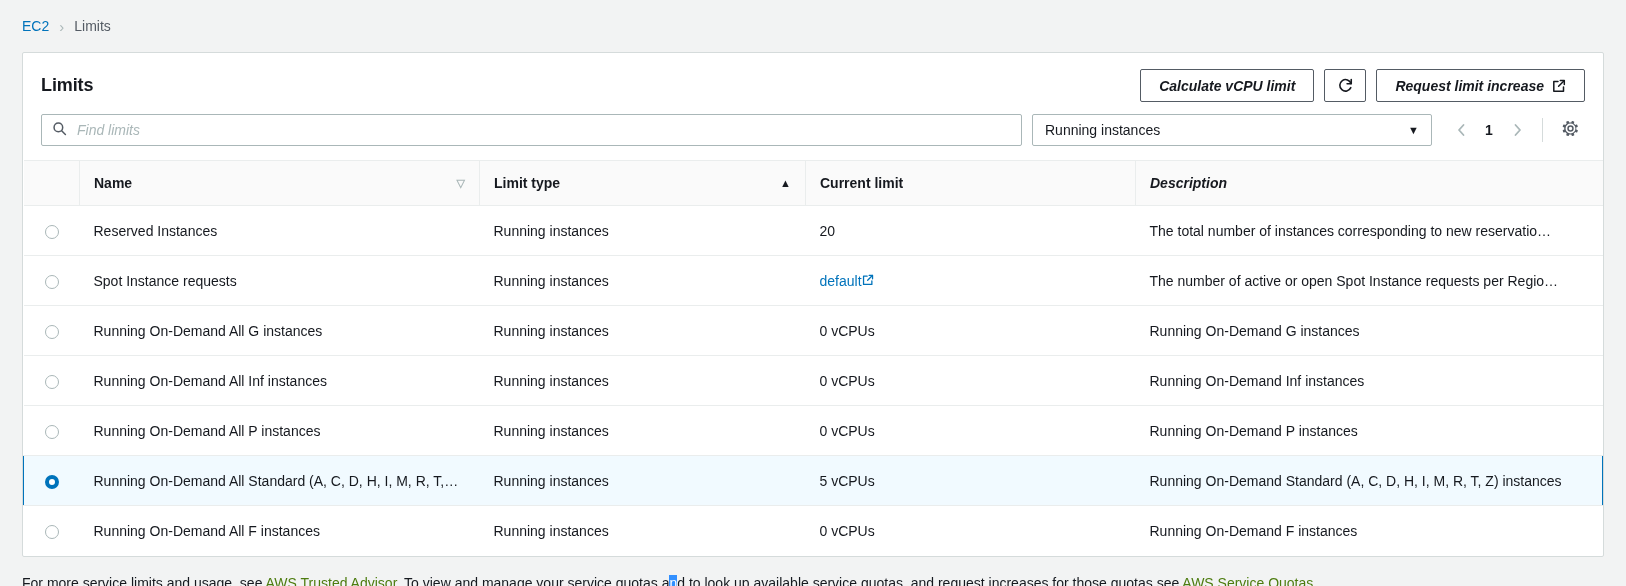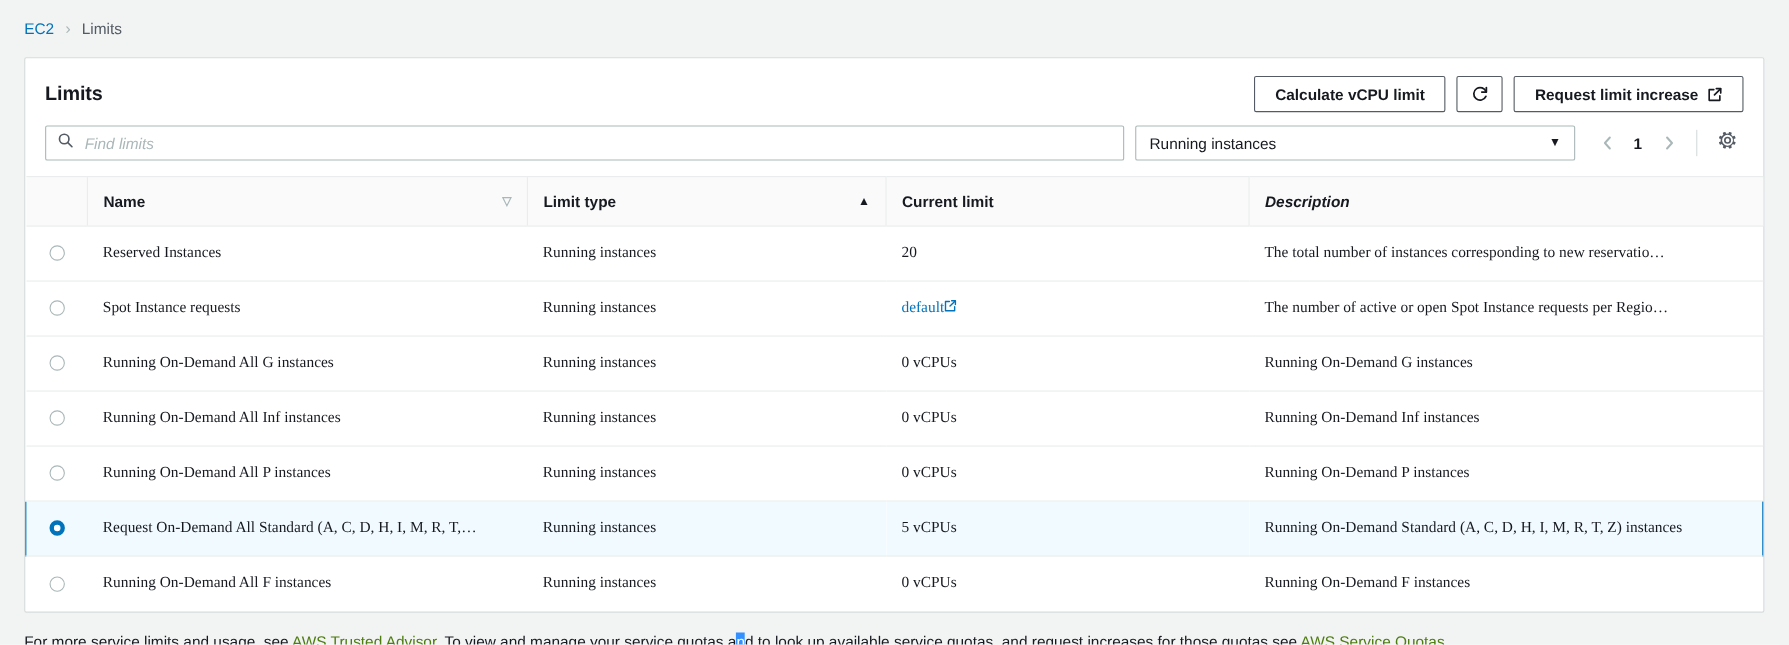--- a/index.html
+++ b/index.html
@@ -67,20 +67,21 @@
     font-size: 14px;
     font-weight: bold;
     border-radius: 2px;
     padding: 0 18px;
     height: 33px;
     display: inline-flex;
     align-items: center;
     gap: 8px;
     cursor: pointer;
     white-space: nowrap;
+    font-style: italic;
   }
   .btn.icon-only { padding: 0; width: 42px; justify-content: center; }
   .btn svg { display: block; }
 
   
   .filter-row {
     display: flex;
     align-items: center;
     gap: 10px;
     padding: 0 18px 14px 18px;
@@ -190,21 +191,20 @@
 
   table.limits tbody td {
     border-bottom: 1px solid #eaeded;
     height: 50px;
     padding: 0 14px;
     vertical-align: middle;
     color: #16191f;
     white-space: nowrap;
     overflow: hidden;
     text-overflow: ellipsis;
-    font-family: Liberation Serif, serif;
   }
   table.limits tbody td.cell-sel {
     padding: 0;
     text-align: center;
     width: 56px;
   }
   table.limits tbody tr:last-child td { border-bottom: none; }
 
   .radio {
     width: 14px; height: 14px;
@@ -392,21 +392,21 @@
         </tr>
         <tr>
           <td class="cell-sel"><span class="radio"></span></td>
           <td>Running On-Demand All P instances</td>
           <td>Running instances</td>
           <td>0 vCPUs</td>
           <td>Running On-Demand P instances</td>
         </tr>
         <tr class="selected">
           <td class="cell-sel"><span class="radio checked"></span></td>
-          <td>Request On-Demand All Standard (A, C, D, H, I, M, R, T,…</td>
+          <td>Running On-Demand All Standard (A, C, D, H, I, M, R, T,…</td>
           <td>Running instances</td>
           <td>5 vCPUs</td>
           <td>Running On-Demand Standard (A, C, D, H, I, M, R, T, Z) instances</td>
         </tr>
         <tr>
           <td class="cell-sel"><span class="radio"></span></td>
           <td>Running On-Demand All F instances</td>
           <td>Running instances</td>
           <td>0 vCPUs</td>
           <td>Running On-Demand F instances</td>

